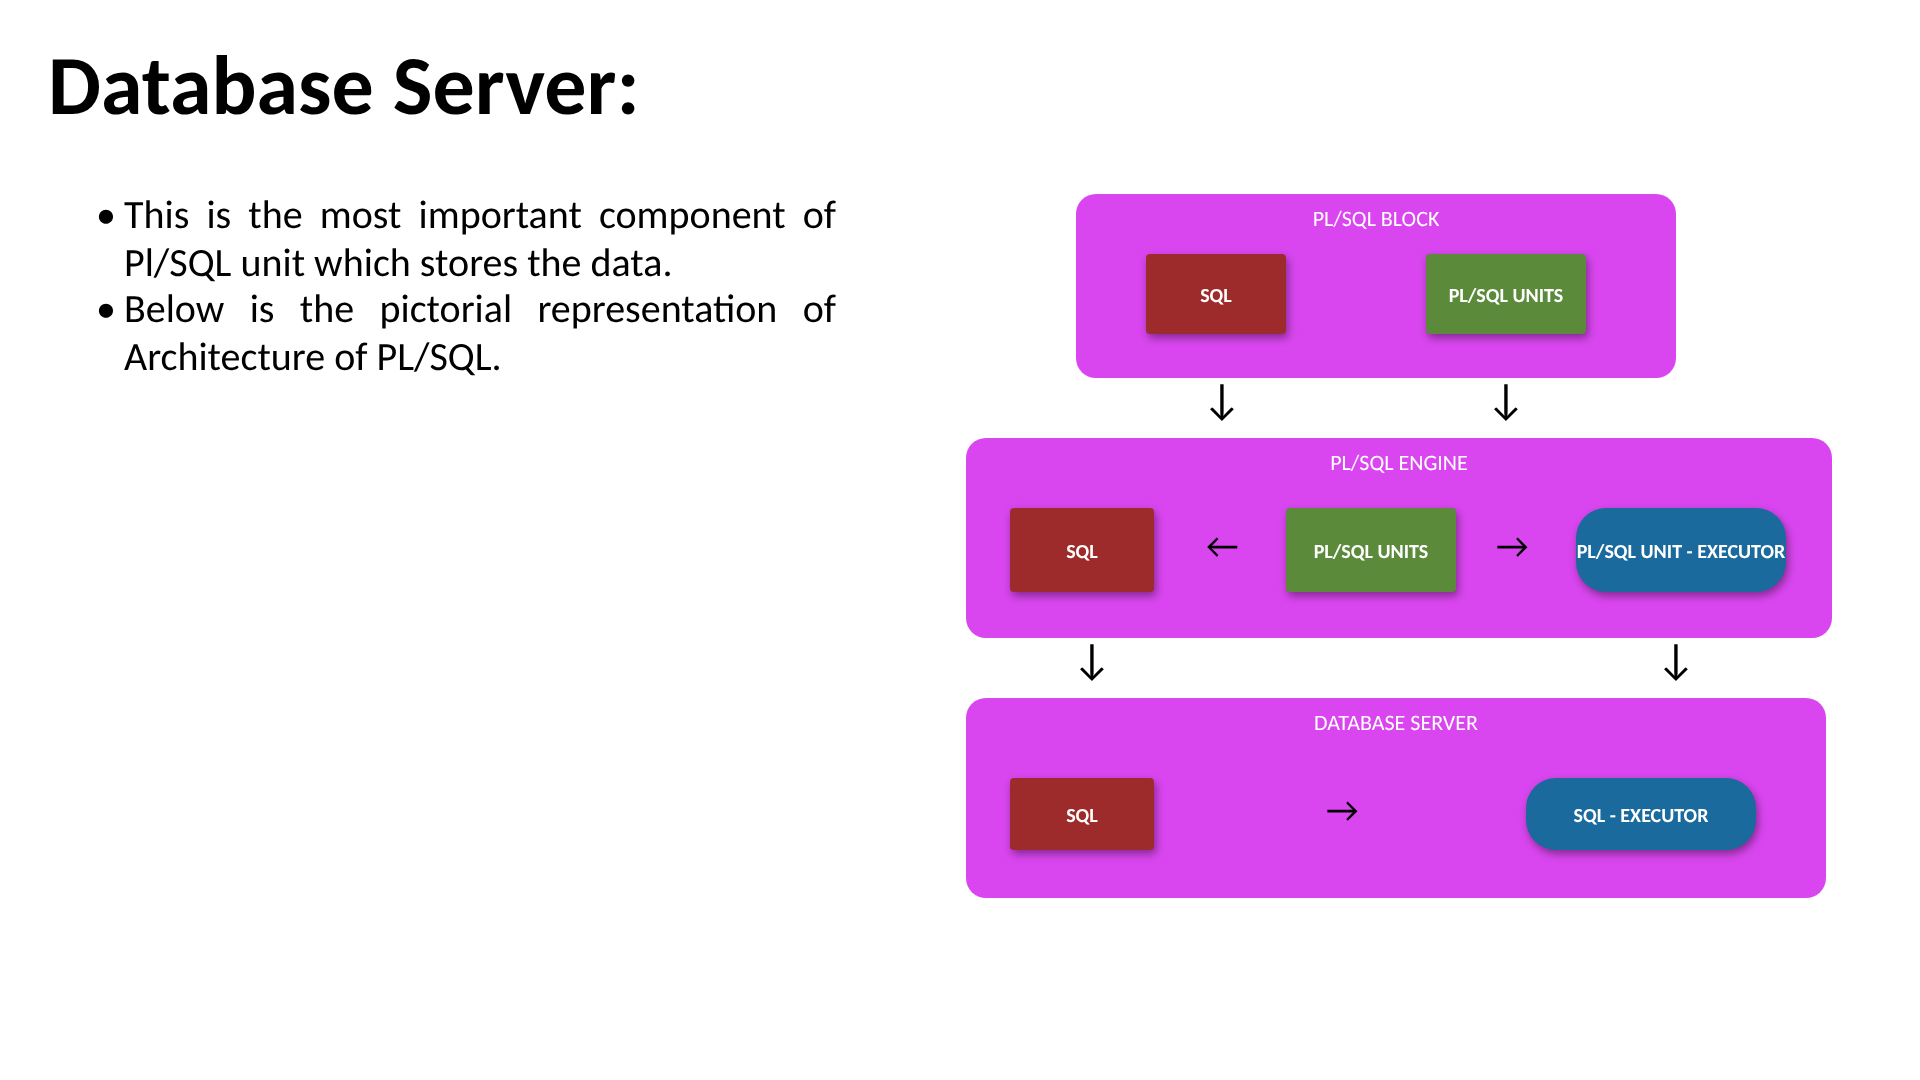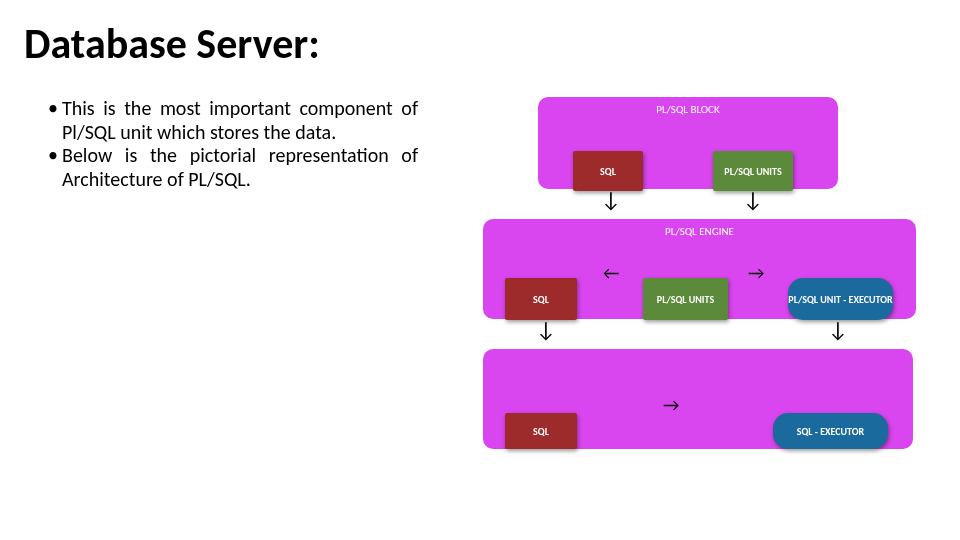--- a/index.html
+++ b/index.html
@@ -5,21 +5,21 @@
 * { box-sizing: border-box; margin: 0; padding: 0; }
 body { width: 960px; height: 540px; background: #fff; font-family: Calibri, Arial, sans-serif; position: relative; }
 .title { font-size: 42px; font-weight: 700; color: #000; padding: 18px 0 0 24px; }
 .content { display: flex; padding: 28px 20px 0 48px; }
 .bullets { width: 370px; font-size: 20px; line-height: 1.18; color: #000; }
 .bullets li { list-style: none; position: relative; padding-left: 14px; margin-bottom: 0; text-align: justify; }
 .bullets li::before { content: "•"; position: absolute; left: 0; }
 .diagram { flex: 1; position: relative; margin-left: 30px; }
 .block { position: absolute; border-radius: 10px; background: #d946ef; }
 .block-title { color: #fff; font-size: 11px; text-align: center; padding: 6px 0 4px; font-weight: 400; }
-.box { position: absolute; display: flex; align-items: center; justify-content: center; color: #fff; font-size: 10px; font-weight: 600; text-align: center; border-radius: 2px; box-shadow: 1px 2px 4px rgba(0,0,0,.4); line-height: 1.1; margin-top: 24px; }
+.box { position: absolute; display: flex; align-items: center; justify-content: center; color: #fff; font-size: 10px; font-weight: 600; text-align: center; border-radius: 2px; box-shadow: 1px 2px 4px rgba(0,0,0,.4); line-height: 1.1; }
 .red { background: #9e2b2b; }
 .green { background: #5a8a3a; text-align: right; }
 .blue { background: #1a6a9e; border-radius: 15px; }
 .arrow { position: absolute; color: #000; font-size: 22px; line-height: 1; }
 </style>
 </head>
 <body>
 
 <h1 class="title">Database Server:</h1>
 
@@ -47,19 +47,20 @@
       <div class="box blue" style="left:305px; top:35px; width:105px; height:42px;">PL/SQL UNIT - EXECUTOR</div>
 
       <span class="arrow" style="left:120px; top:45px; color:#000; font-size:18px;">←</span>
       <span class="arrow" style="left:265px; top:45px; color:#000; font-size:18px;">→</span>
     </div>
 
     <span class="arrow" style="left:88px; top:222px;">↓</span>
     <span class="arrow" style="left:380px; top:222px;">↓</span>
 
     <div class="block" style="left:35px; top:252px; width:430px; height:100px;">
+      <div class="block-title">DATABASE SERVER</div>
       <div class="box red" style="left:22px; top:40px; width:72px; height:36px;">SQL</div>
-      <div class="box blue" style="left:290px; top:40px; width:115px; height:36px;">SQL - EXECUTOR</div>
+      <div class="box blue" style="left:280px; top:40px; width:115px; height:36px;">SQL - EXECUTOR</div>
       <span class="arrow" style="left:180px; top:47px; color:#000; font-size:18px;">→</span>
     </div>
 
   </div>
 </div>
 
 </body></html>

